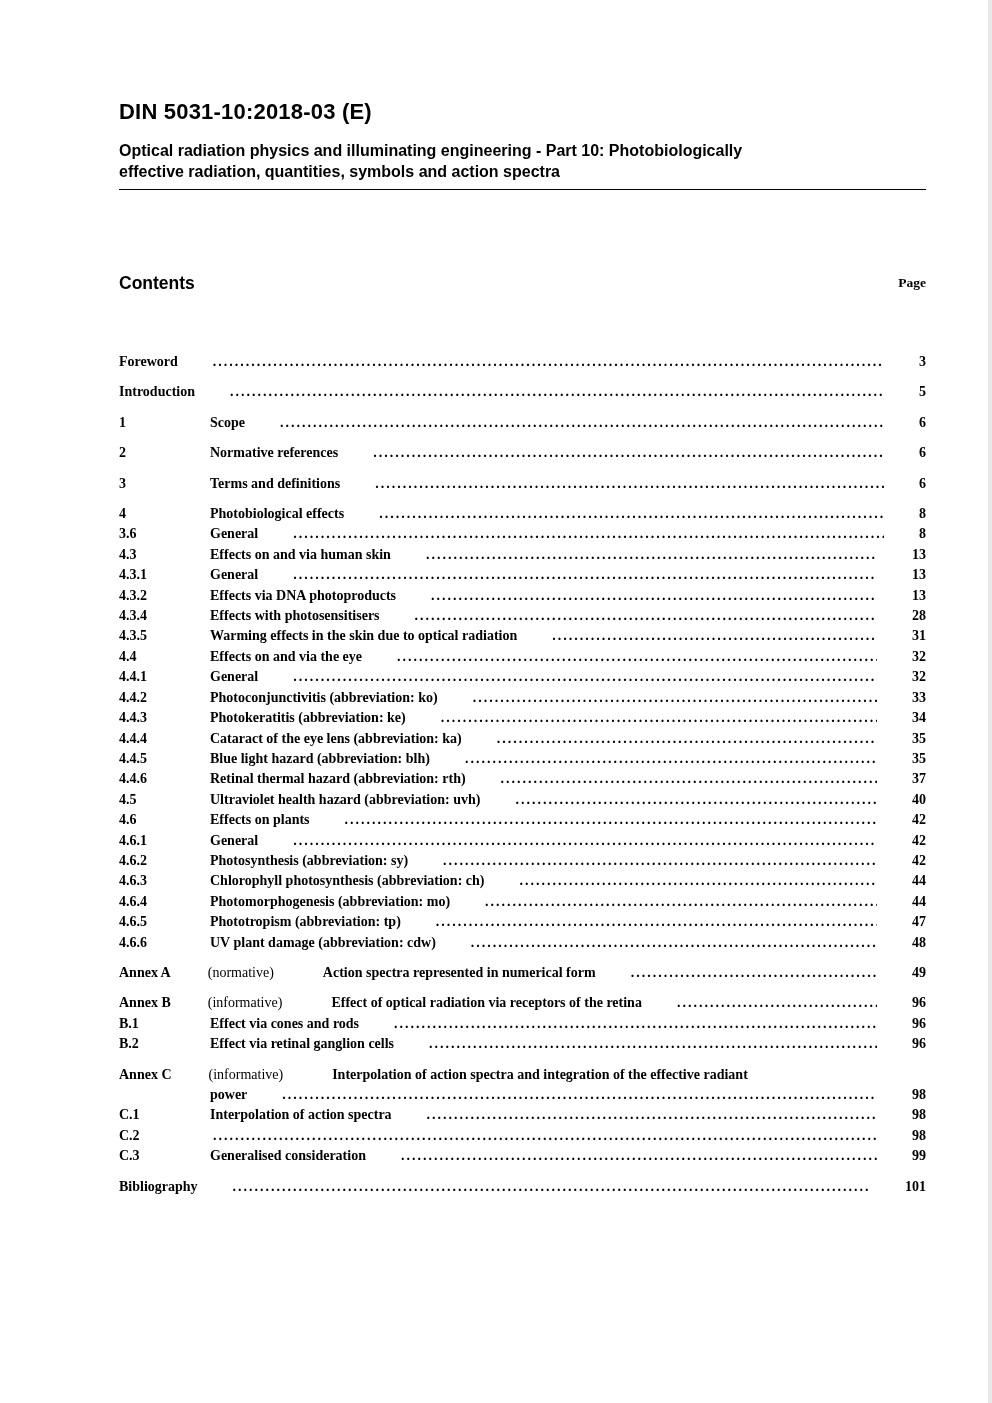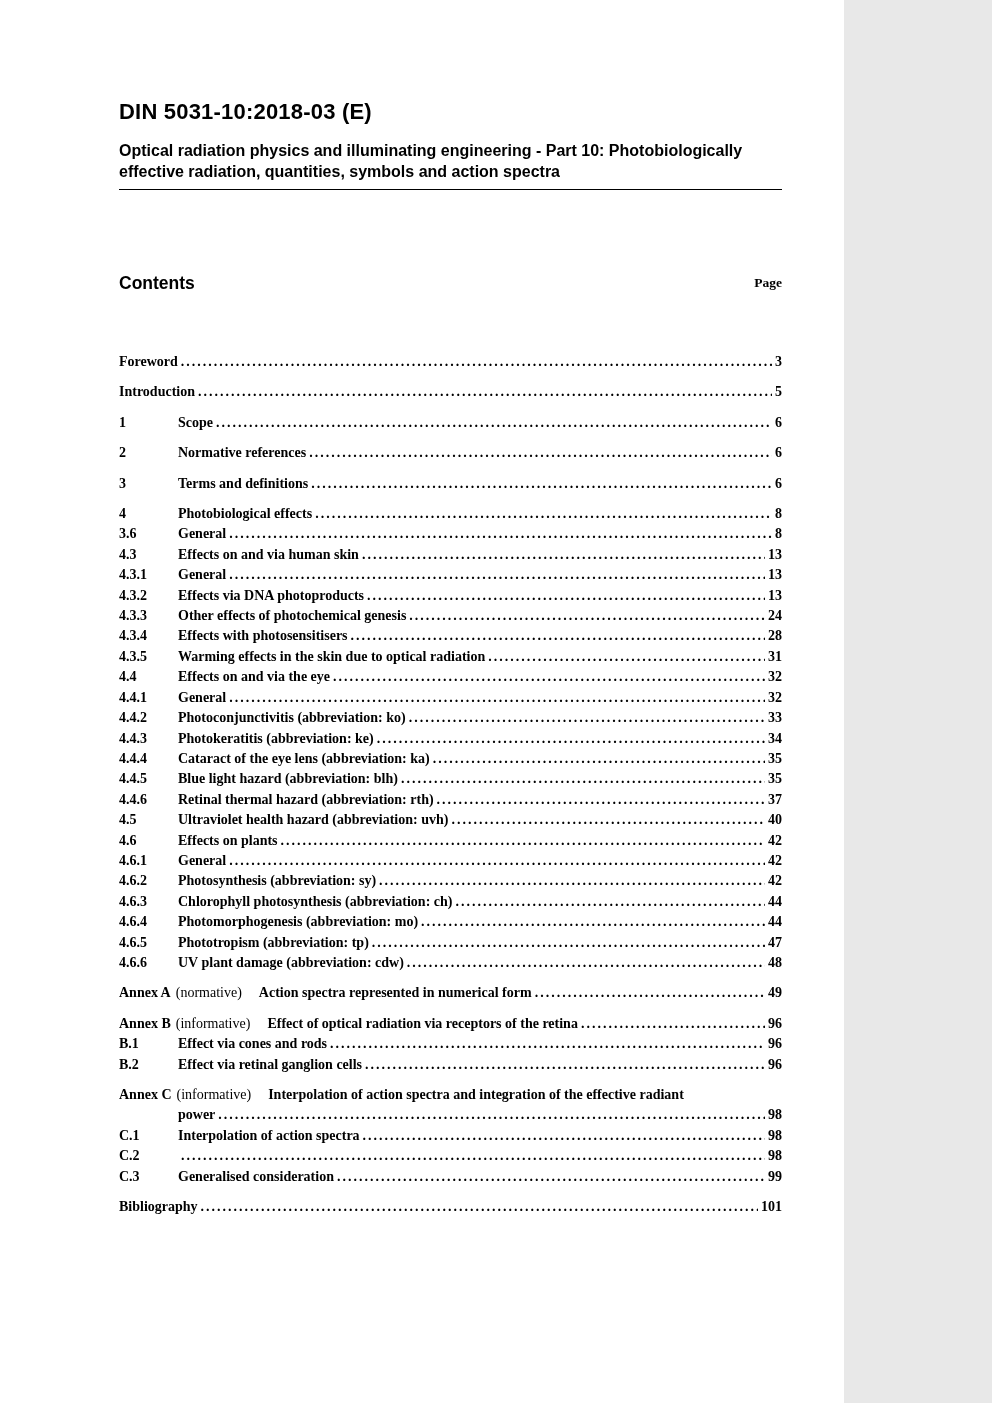--- a/index.html
+++ b/index.html
@@ -1,17 +1,17 @@
 <!DOCTYPE html>
 <html><head>
 <meta charset="utf-8">
 <style>
   html,body{margin:0;padding:0;background:#e8e8e8;}
   .page{
-    width:844px;height:1403px;background:#ffffff;overflow:hidden;
+    width:988px;height:1403px;background:#ffffff;overflow:hidden;
     position:relative;box-sizing:border-box;
     padding:0 62px 0 119px;
     font-family:"Liberation Serif","DejaVu Serif",serif;
     color:#000;
   }
   .doc-number{
     margin:99px 0 0 0;
     font:bold 22px/26px "Liberation Sans","DejaVu Sans",sans-serif;
     letter-spacing:0.2px;
   }
@@ -29,20 +29,21 @@
     font:bold 17.5px/22px "Liberation Sans","DejaVu Sans",sans-serif;
   }
   .page-col-label{
     font:bold 13.5px/22px "Liberation Serif","DejaVu Serif",serif;
     margin-top:40px;
   }
   .toc{margin-top:58px;}
   .toc-row{
     display:flex;align-items:baseline;
     font:bold 14px/20.4px "Liberation Serif","DejaVu Serif",serif;
+    gap:32px;
   }
   .toc-row.group{margin-top:10px;}
   .toc-num{flex:0 0 59px;white-space:nowrap;}
   .toc-label{white-space:nowrap;}
   .toc-qualifier{font-weight:400;margin-left:5px;white-space:nowrap;}
   .toc-title{white-space:nowrap;}
   .toc-title.annex{margin-left:17px;}
   .toc-leader{
     flex:1 1 auto;overflow:hidden;white-space:nowrap;
     margin:0 3px 0 3px;min-width:6px;
@@ -124,26 +125,20 @@
         <span class="toc-leader"></span>
         <span class="toc-page">13</span>
       </div>
       <div class="toc-row">
         <span class="toc-num">4.3.2</span>
         <span class="toc-title">Effects via DNA photoproducts</span>
         <span class="toc-leader"></span>
         <span class="toc-page">13</span>
       </div>
       <div class="toc-row">
-        <span class="toc-num">4.3.3</span>
-        <span class="toc-title">Other effects of photochemical genesis</span>
-        <span class="toc-leader"></span>
-        <span class="toc-page">24</span>
-      </div>
-      <div class="toc-row">
         <span class="toc-num">4.3.4</span>
         <span class="toc-title">Effects with photosensitisers</span>
         <span class="toc-leader"></span>
         <span class="toc-page">28</span>
       </div>
       <div class="toc-row">
         <span class="toc-num">4.3.5</span>
         <span class="toc-title">Warming effects in the skin due to optical radiation</span>
         <span class="toc-leader"></span>
         <span class="toc-page">31</span>

